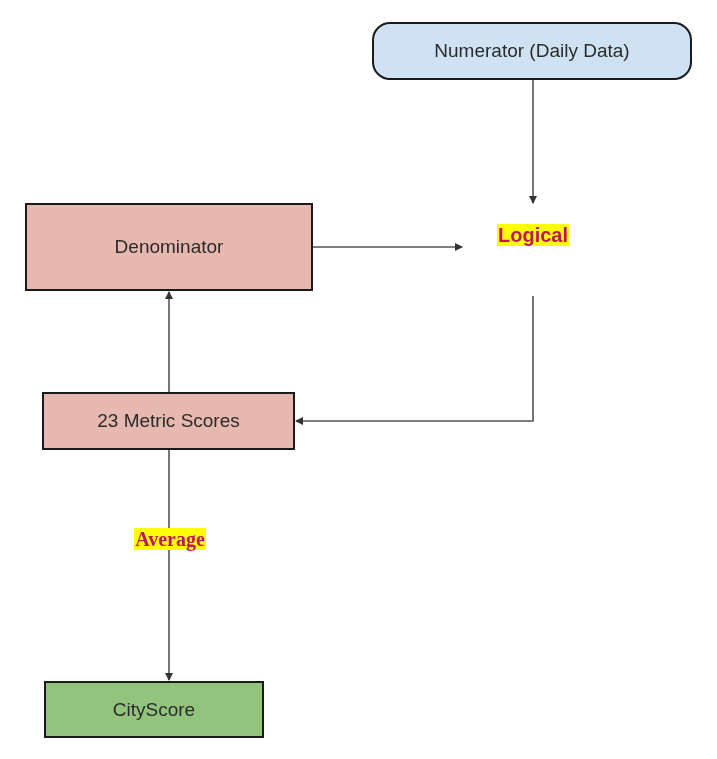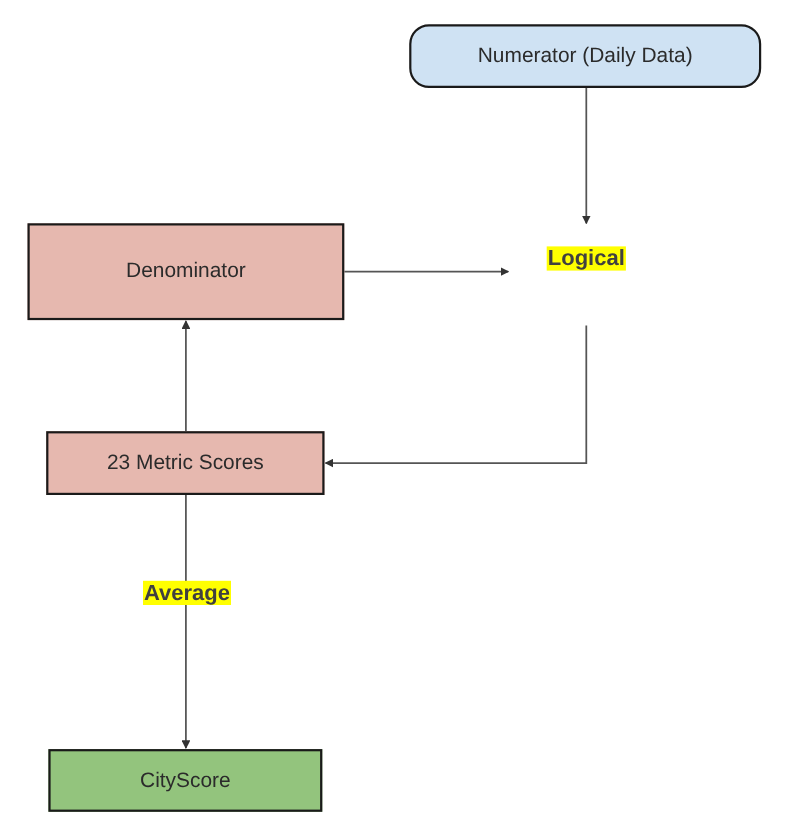--- a/index.html
+++ b/index.html
@@ -5,21 +5,21 @@
     html, body { margin: 0; padding: 0; background: #ffffff; }
     body { width: 717px; height: 759px; position: relative; overflow: hidden;
            font-family: "Liberation Sans", sans-serif; color: #222; }
     .box { position: absolute; box-sizing: border-box; border: 2px solid #1a1a1a;
            display: flex; align-items: center; justify-content: center; text-align: center;
            font-size: 19px; line-height: 1.25; color: #2b2b2b; }
     .blue { background: #cfe2f3; border-radius: 18px; }
     .red { background: #e6b8af; }
     .green { background: #93c47d; }
     .hl { position: absolute; text-align: center; font-weight: bold; font-size: 20px;
-          line-height: 1.4; color: #404040; }
+          line-height: 1.4; color: #be185d; }
     .hl span { background: #ffff00; padding: 0 1px; }
     svg.wires { position: absolute; left: 0; top: 0; }
   </style>
 </head>
 <body>
 
 <svg class="wires" width="717" height="759">
   <defs>
     <marker id="arr" markerWidth="8" markerHeight="8" refX="7" refY="4" orient="auto" markerUnits="userSpaceOnUse">
       <path d="M0,0 L8,4 L0,8 Z" fill="#333"></path>
@@ -46,19 +46,19 @@
 </div>
 
 <div class="hl" style="left:433px; top:221px; width:200px;">
   <span>Logical</span><br>
 </div>
 
 <div class="box red" style="left:42px; top:392px; width:253px; height:58px;justify-content:center;">
   <span>23 Metric Scores</span>
 </div>
 
-<div class="hl" style="left:70px; top:525px; width:200px;">
+<div class="hl" style="left:70px; top:525px; width:200px;font-family:Liberation Serif, serif;">
   <span>Average</span>
 </div>
 
-<div class="box green" style="left:44px; top:681px; width:249px; height:57px;">
+<div class="box green" style="left:44px; top:681px; width:220px; height:57px;">
   <span>CityScore</span>
 </div>
 
 </body></html>

